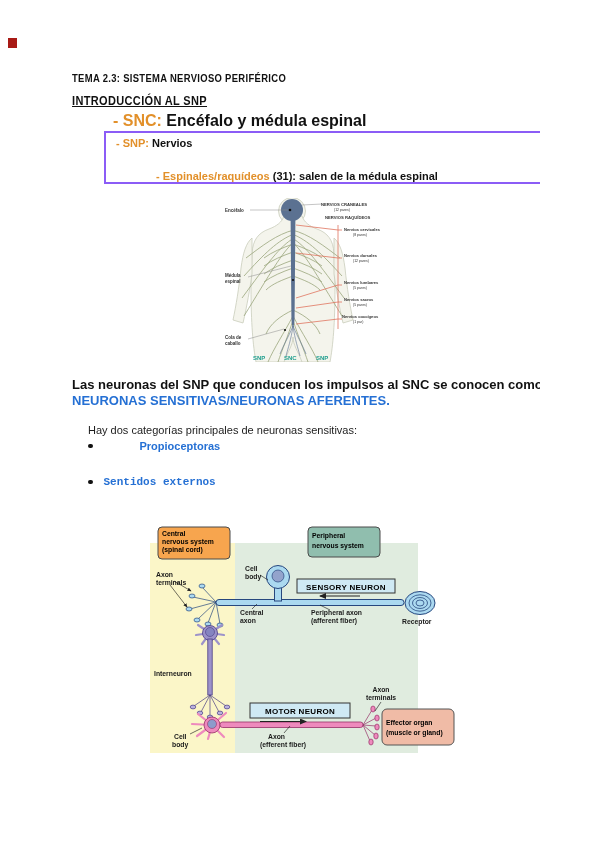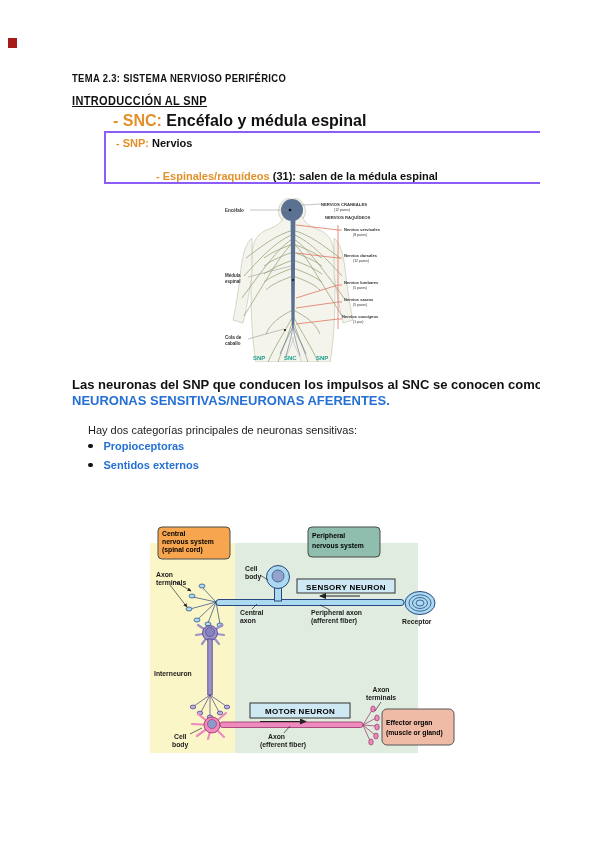--- a/index.html
+++ b/index.html
@@ -144,25 +144,25 @@
       <text x="94" y="162" font-size="6" fill="#1f9e8e">SNP</text>
     </g>
   </svg>
 
   <div class="abs para b" style="top:377px;">
     <span>Las neuronas del SNP que conducen los impulsos al SNC se conocen como </span><span class="blue">NEURONAS SENSITIVAS/NEURONAS AFERENTES.</span>
   </div>
 
   <div class="abs para-reg" style="top:423px;">Hay dos categorías principales de neuronas sensitivas:</div>
 
-  <div class="abs bullet" style="top:440px;">
+  <div class="abs bullet" style="top:440px;gap:36px;">
     <span class="dot"></span>
       <span class="blue">Propioceptoras</span>
   </div>
-  <div class="abs bullet" style="top:459px;">
+  <div class="abs bullet" style="top:476px;font-family:Liberation Mono, monospace;">
     <span class="dot"></span>
       <span class="blue">Sentidos externos</span>
   </div>
 
 
   <svg class="abs" style="left:148px;top:525px;" width="310" height="240" viewBox="0 0 310 240">
     <defs>
       <marker id="ah" markerWidth="8" markerHeight="8" refX="6" refY="3" orient="auto">
         <polygon points="0,0 7,3 0,6" fill="#222"></polygon>
       </marker>

